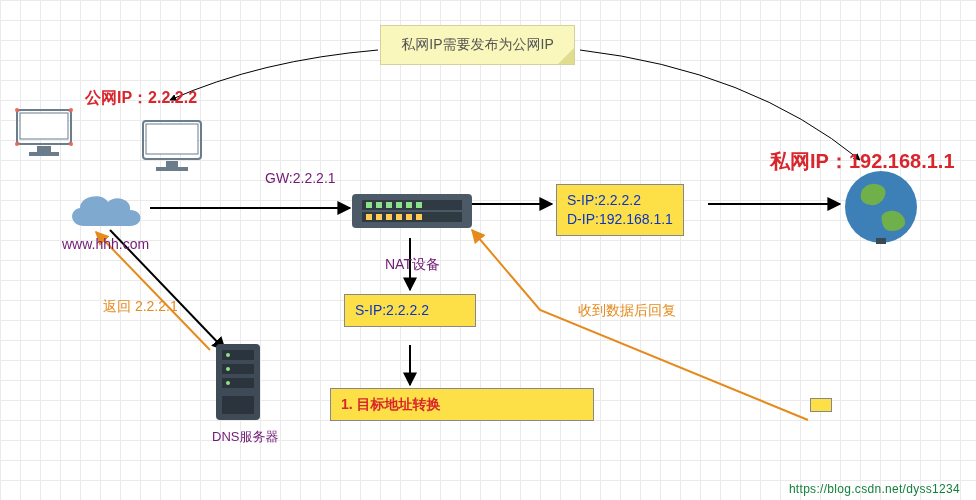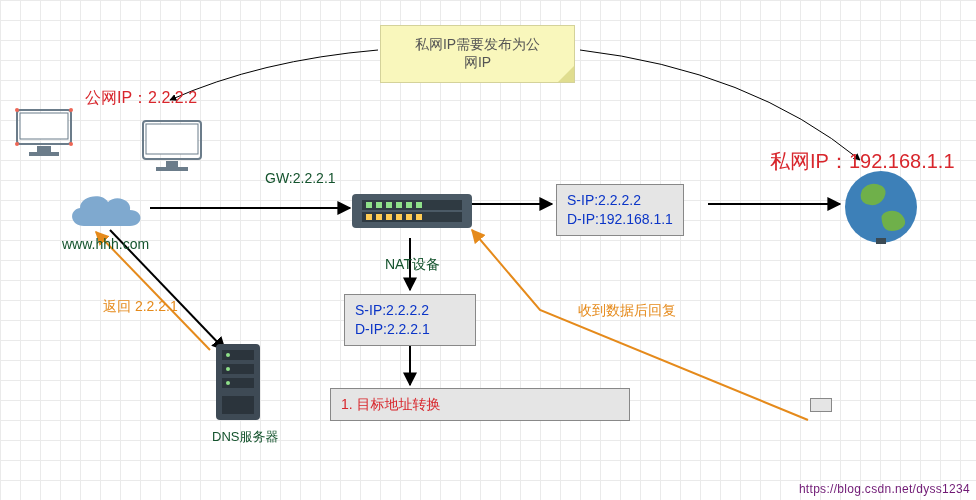--- a/index.html
+++ b/index.html
@@ -14,46 +14,46 @@
     background-image:
       linear-gradient(#eaeaea 1px, transparent 1px),
       linear-gradient(90deg, #eaeaea 1px, transparent 1px);
     background-size: 20px 20px;
     overflow: hidden;
   }
   .abs { position: absolute; }
   .note {
     background: #f9f7bc;
     border: 1px solid #d4d29a;
-    padding: 10px 31px;
+    padding: 10px 18px;
     color: #555;
   }
   .note:after {
     content: "";
     position: absolute;
     right: 0; bottom: 0;
     border: 8px solid transparent;
     border-right-color: #e0dd8f;
     border-bottom-color: #e0dd8f;
     transform: rotate(0);
   }
-  .red { color: #d8262c; }
+  .red { color: #d8262c; font-weight: bold; }
   .blue { color: #0b35c7; }
   .orange { color: #e58a1b; }
-  .label { color: #14532d; }
+  .label { color: #701a75; }
   .box {
-    background: #e5e5e5;
+    background: #fde047;
     border: 1px solid #888;
     padding: 6px 10px;
     line-height: 1.35;
   }
   svg.connector { position: absolute; top:0; left:0; width:976px; height:500px; pointer-events:none; }
   .watermark {
-    position:absolute; right:6px; bottom:4px;
-    color:#701a75; font-size:12px; letter-spacing:0.3px;
+    position:absolute; right:16px; bottom:4px;
+    color:#15803d; font-size:12px; letter-spacing:0.3px;
   }
 </style>
 </head>
 <body>
 
 <svg class="connector">
   <defs>
     <marker id="arr-black" viewBox="0 0 10 10" refX="9" refY="5" markerWidth="7" markerHeight="7" orient="auto">
       <path d="M0 0 L10 5 L0 10 z" fill="#000"></path>
     </marker>
@@ -171,24 +171,23 @@
     <circle cx="18" cy="15" r="2" fill="#8fe08a"></circle>
       <circle cx="18" cy="29" r="2" fill="#8fe08a"></circle>
       <circle cx="18" cy="43" r="2" fill="#8fe08a"></circle>
     <rect x="12" y="56" width="32" height="18" fill="#2b343c"></rect>
   </svg>
 </div>
 <div class="abs label" style="left:212px; top:428px; font-size:13px;">DNS服务器</div>
 
 <div class="abs box" style="left:344px; top:294px; width:132px;">
   <div class="blue">S-IP:2.2.2.2</div>
-  <div class="blue">D-IP:2.2.2.1</div>
 </div>
 
-<div class="abs box" style="left:330px; top:388px; width:300px;">
+<div class="abs box" style="left:330px; top:388px; width:264px;">
   <div class="red">1. 目标地址转换</div>
 </div>
 
 <div class="abs orange" style="left:578px; top:302px;">收到数据后回复</div>
 
 <div class="abs box" style="left:810px; top:398px;">
 </div>
 
 <div class="watermark">https://blog.csdn.net/dyss1234</div>
 

